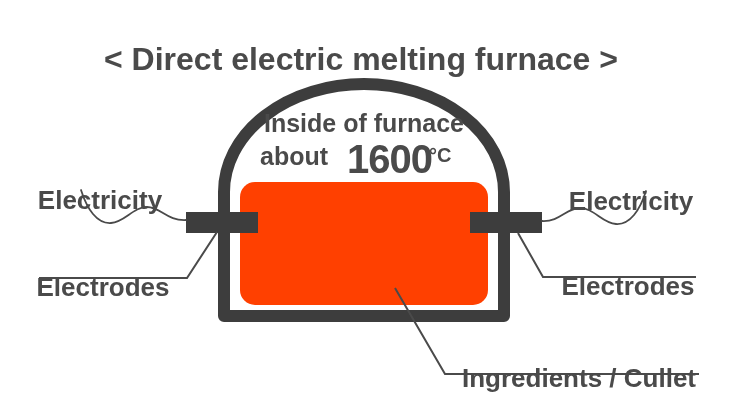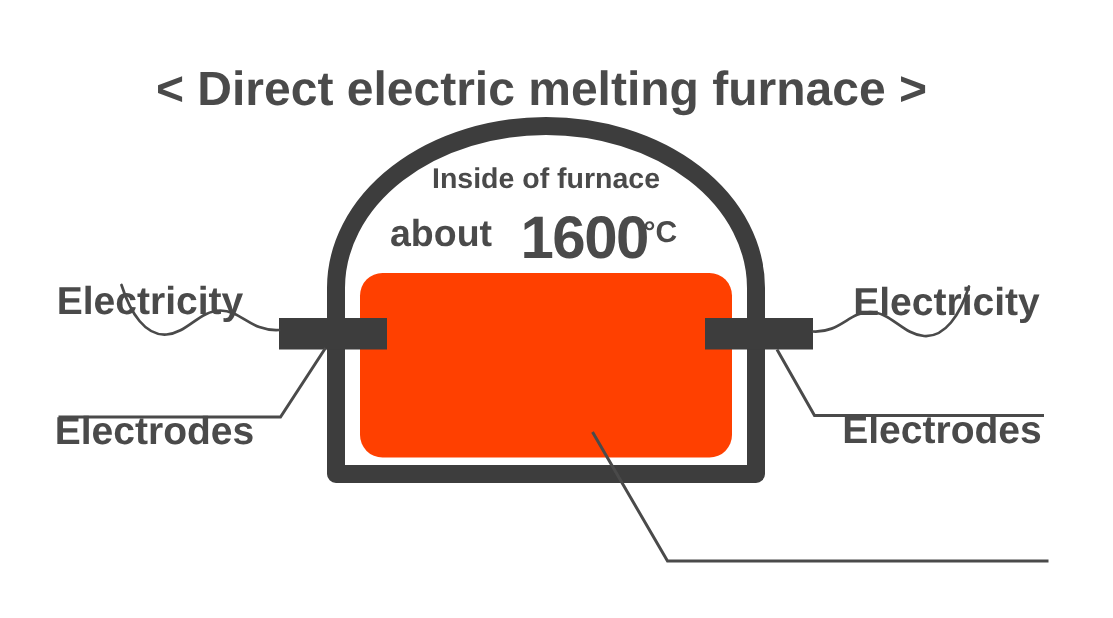--- a/index.html
+++ b/index.html
@@ -66,21 +66,21 @@
     white-space: nowrap;
     color: var(--ink, #4a4a4a);
     margin-top: 28px;
   }
   .inside-line1 {
     position: absolute;
     left: 234px;
     width: 260px;
     top: 110px;
     text-align: center;
-    font-size: 19px;
+    font-size: 25px;
     font-weight: 600;
     line-height: 1.1;
     white-space: nowrap;
   }
   .temp-prefix {
     position: absolute;
     left: 260px;
     top: 143px;
     font-size: 25px;
     font-weight: 600;
@@ -132,14 +132,15 @@
   <div class="inside-line1">Inside of furnace</div>
   <span class="temp-prefix">about</span>
   <span class="temp-value">1600</span>
   <span class="temp-unit">°C</span>
 
   <div class="label" style="left:30px; top:158px; width:140px;">Electricity</div>
   <div class="label" style="left:33px; top:245px; width:140px;">Electrodes</div>
   <div class="label" style="left:561px; top:159px; width:140px;">Electricity</div>
   <div class="label" style="left:558px; top:244px; width:140px;">Electrodes</div>
 
+  <div class="label" style="left:459px; top:336px; width:240px;">Ingredients / Cullet</div>
 
 </div>
 
 </body></html>

